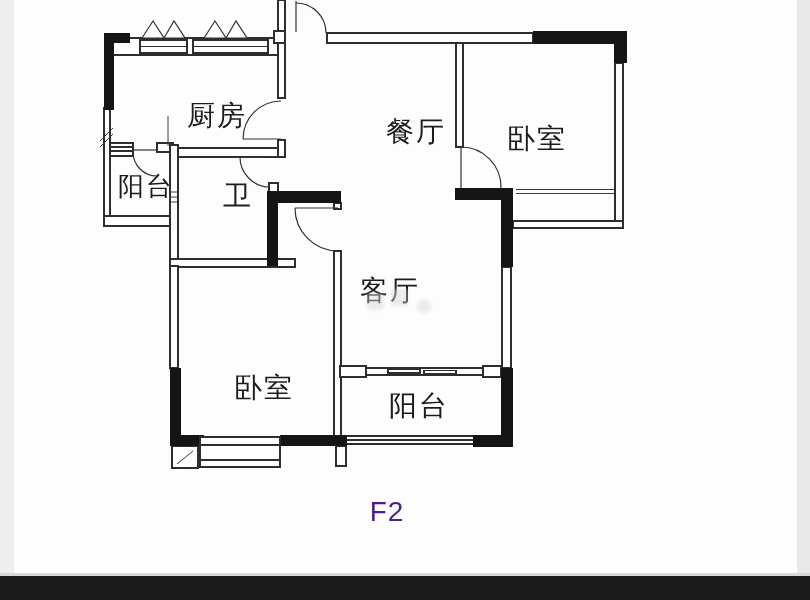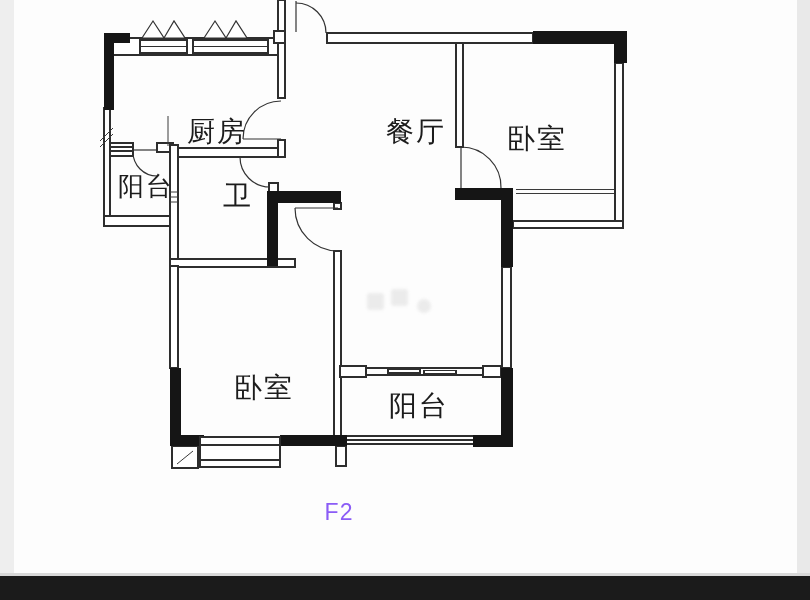--- a/index.html
+++ b/index.html
@@ -13,21 +13,21 @@
   .edge-band.right{right:0;width:13px;background:#e9e9e9;}
   .bottom-line{position:absolute;left:0;top:573px;width:810px;height:3px;background:#d8d8d8;}
   .bottom-bar{position:absolute;left:0;top:576px;width:810px;height:24px;background:#1b1b1b;}
   svg.plan{position:absolute;left:0;top:0;}
   .room-label{
     position:absolute;transform:translate(-50%,-50%);
     color:#1c1c1c;font-size:28px;font-weight:500;letter-spacing:2px;white-space:nowrap;
   }
   .floor-label{
     position:absolute;transform:translate(-50%,-50%);
-    color:#8b5cf6;font-size:23px;font-weight:500;letter-spacing:1px;
+    color:#4c1d95;font-size:28px;font-weight:500;letter-spacing:1px;margin-left:48px;
   }
   .watermark{position:absolute;left:365px;top:283px;width:90px;height:40px;opacity:.45;filter:blur(1.5px);}
   .watermark i{position:absolute;background:#d7d7d7;border-radius:3px;display:block;}
   .watermark i.a{left:2px;top:10px;width:17px;height:17px;}
   .watermark i.b{left:26px;top:6px;width:17px;height:17px;}
   .watermark i.c{left:52px;top:16px;width:14px;height:14px;border-radius:50%;}
 </style>
 </head>
 <body>
 
@@ -167,25 +167,26 @@
       <path d="M240,157 A30,30 0 0 0 270,187"></path>
 
       <line x1="295" y1="208" x2="338" y2="208"></line>
       <path d="M295,208 A43,43 0 0 0 338,251"></path>
 
       <line x1="461" y1="147" x2="461" y2="188"></line>
       <path d="M461,147 A40,40 0 0 1 501,188"></path>
     </g>
   </svg>
 
-  <div class="room-label" style="left:217px;top:132px;">厨房</div>
+  <div class="room-label" style="left:217px;top:116px;">厨房</div>
   <div class="room-label" style="left:416px;top:100px;margin-top:32px;">餐厅</div>
   <div class="room-label" style="left:537px;top:139px;">卧室</div>
   <div class="room-label" style="left:146px;top:186px;font-size:26px;">阳台</div>
   <div class="room-label" style="left:238px;top:196px;">卫</div>
+  <div class="room-label" style="left:390px;top:291px;">客厅</div>
   <div class="room-label" style="left:264px;top:388px;">卧室</div>
   <div class="room-label" style="left:419px;top:406px;">阳台</div>
 
   <div class="floor-label" style="left:339px;top:512px;">F2</div>
 
   <div class="watermark">
     <i class="a"></i>
       <i class="b"></i>
       <i class="c"></i>
   </div>

